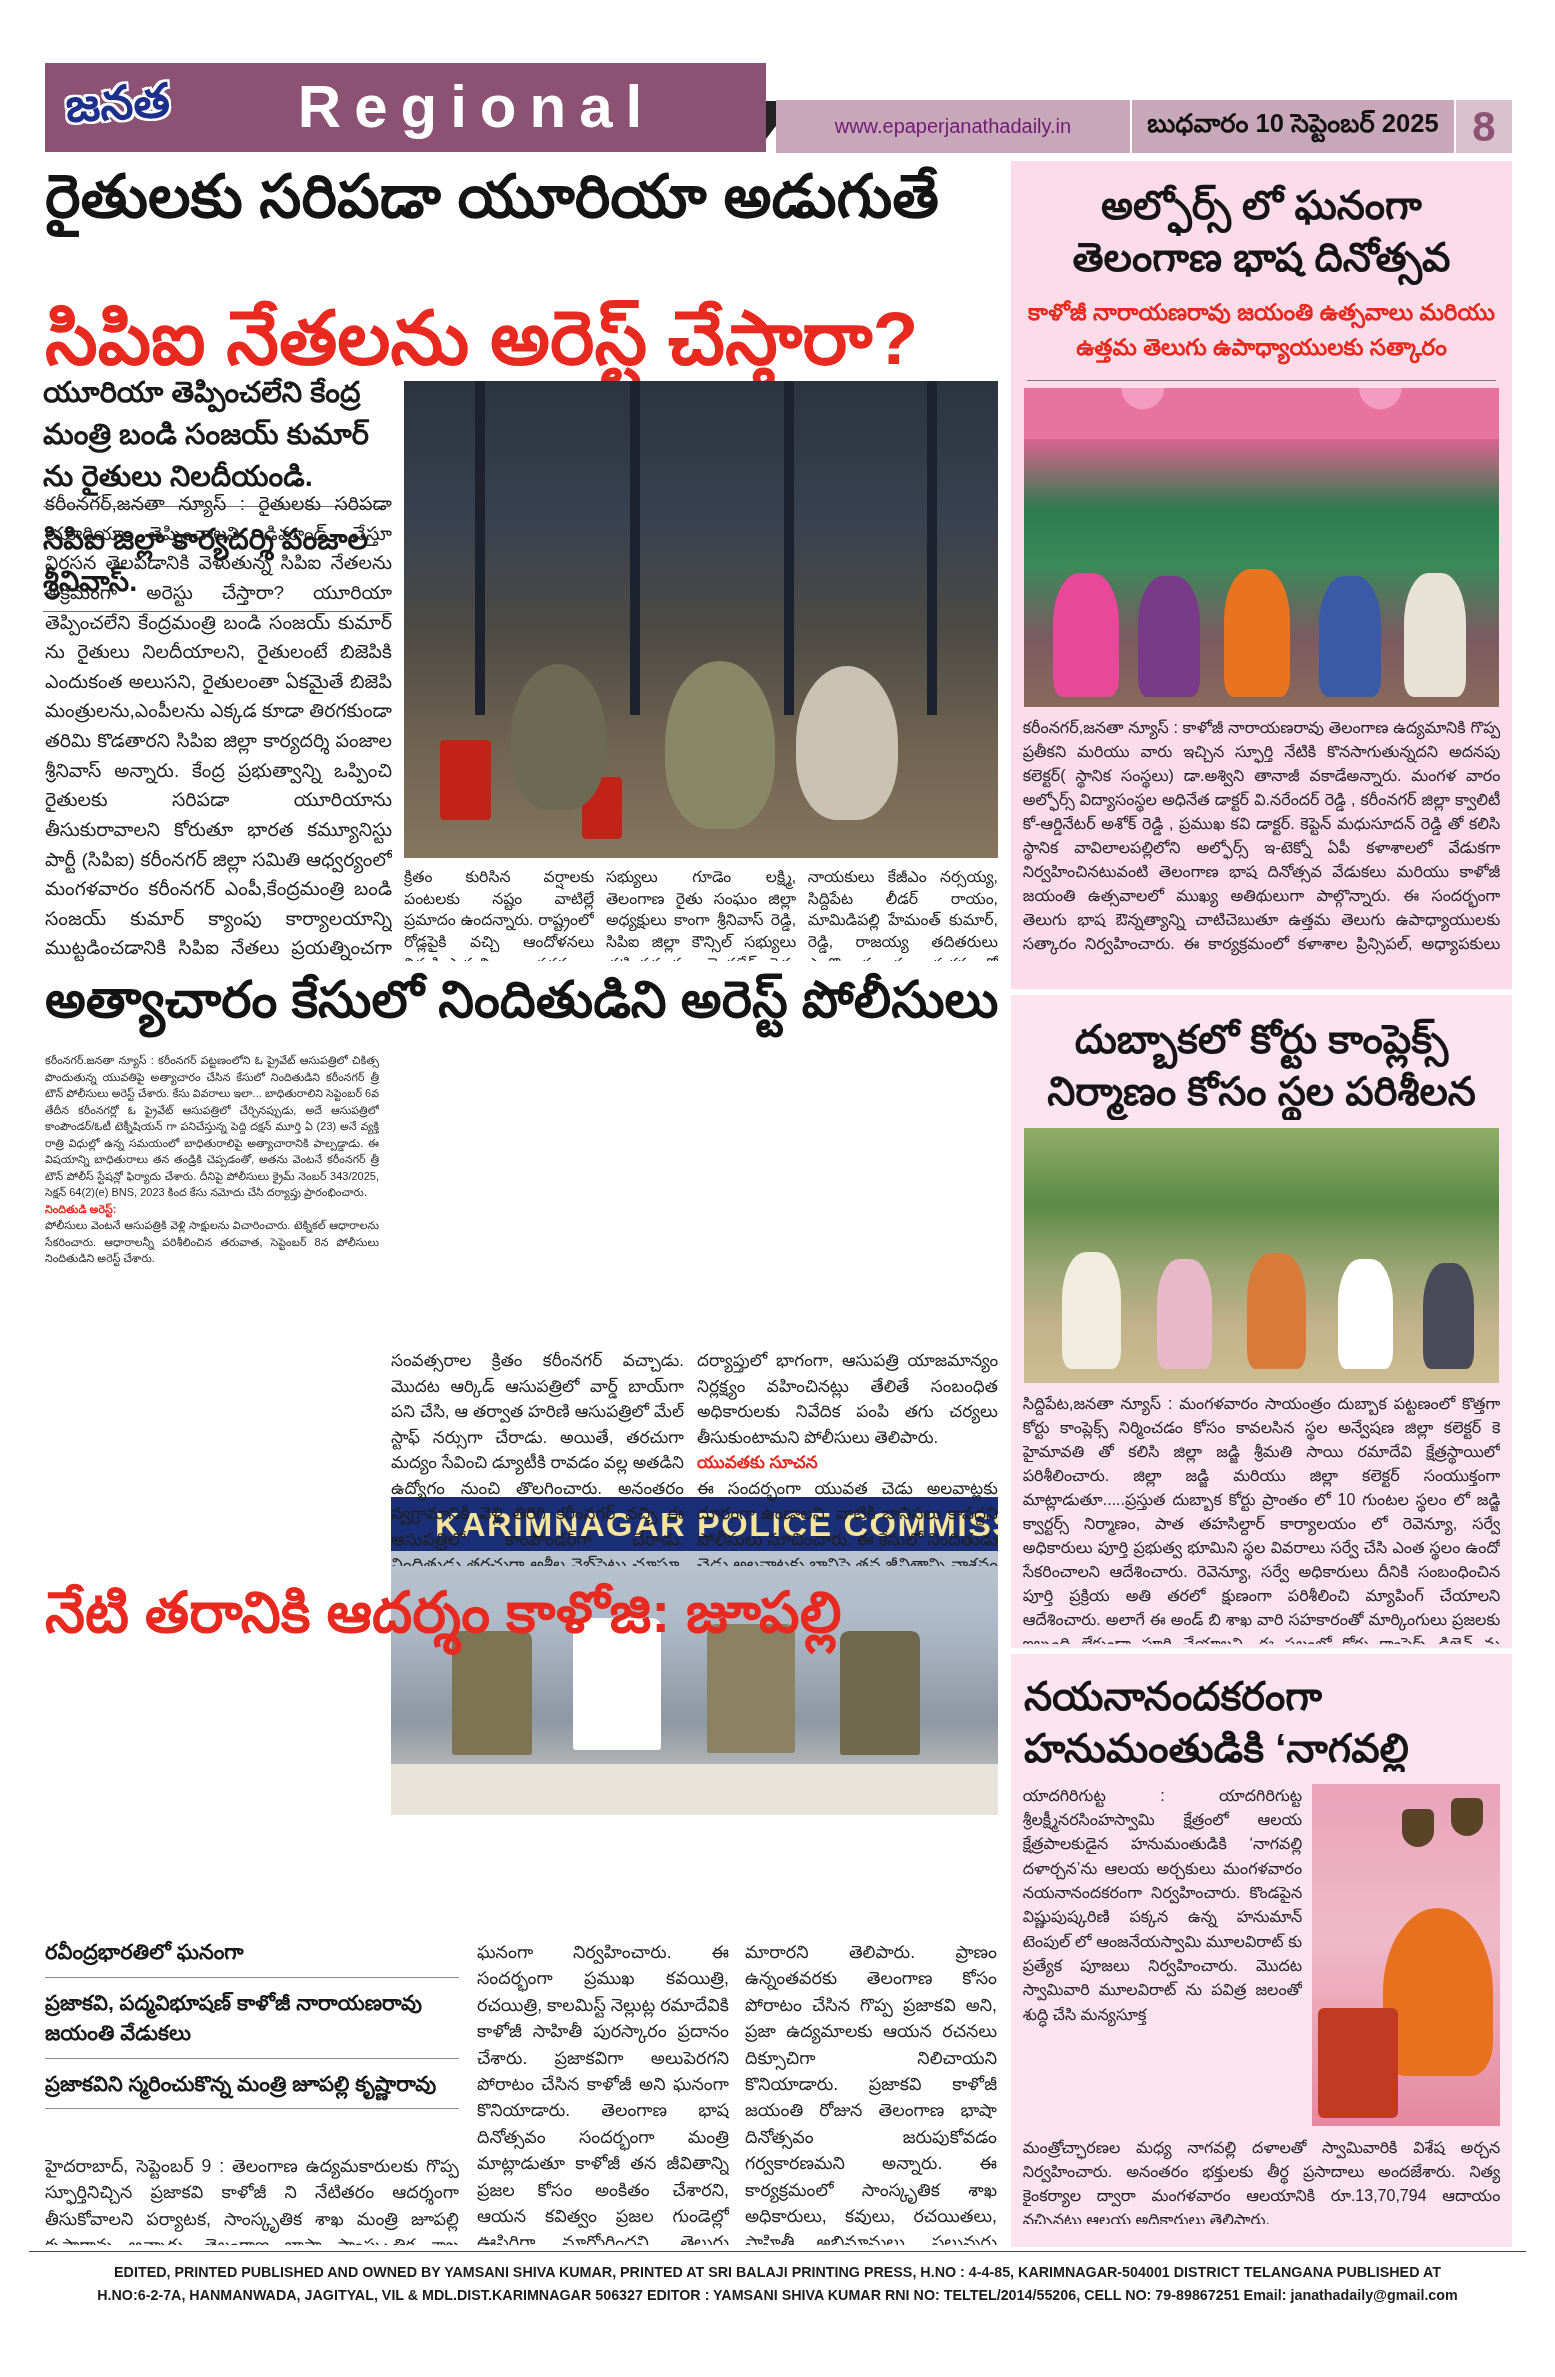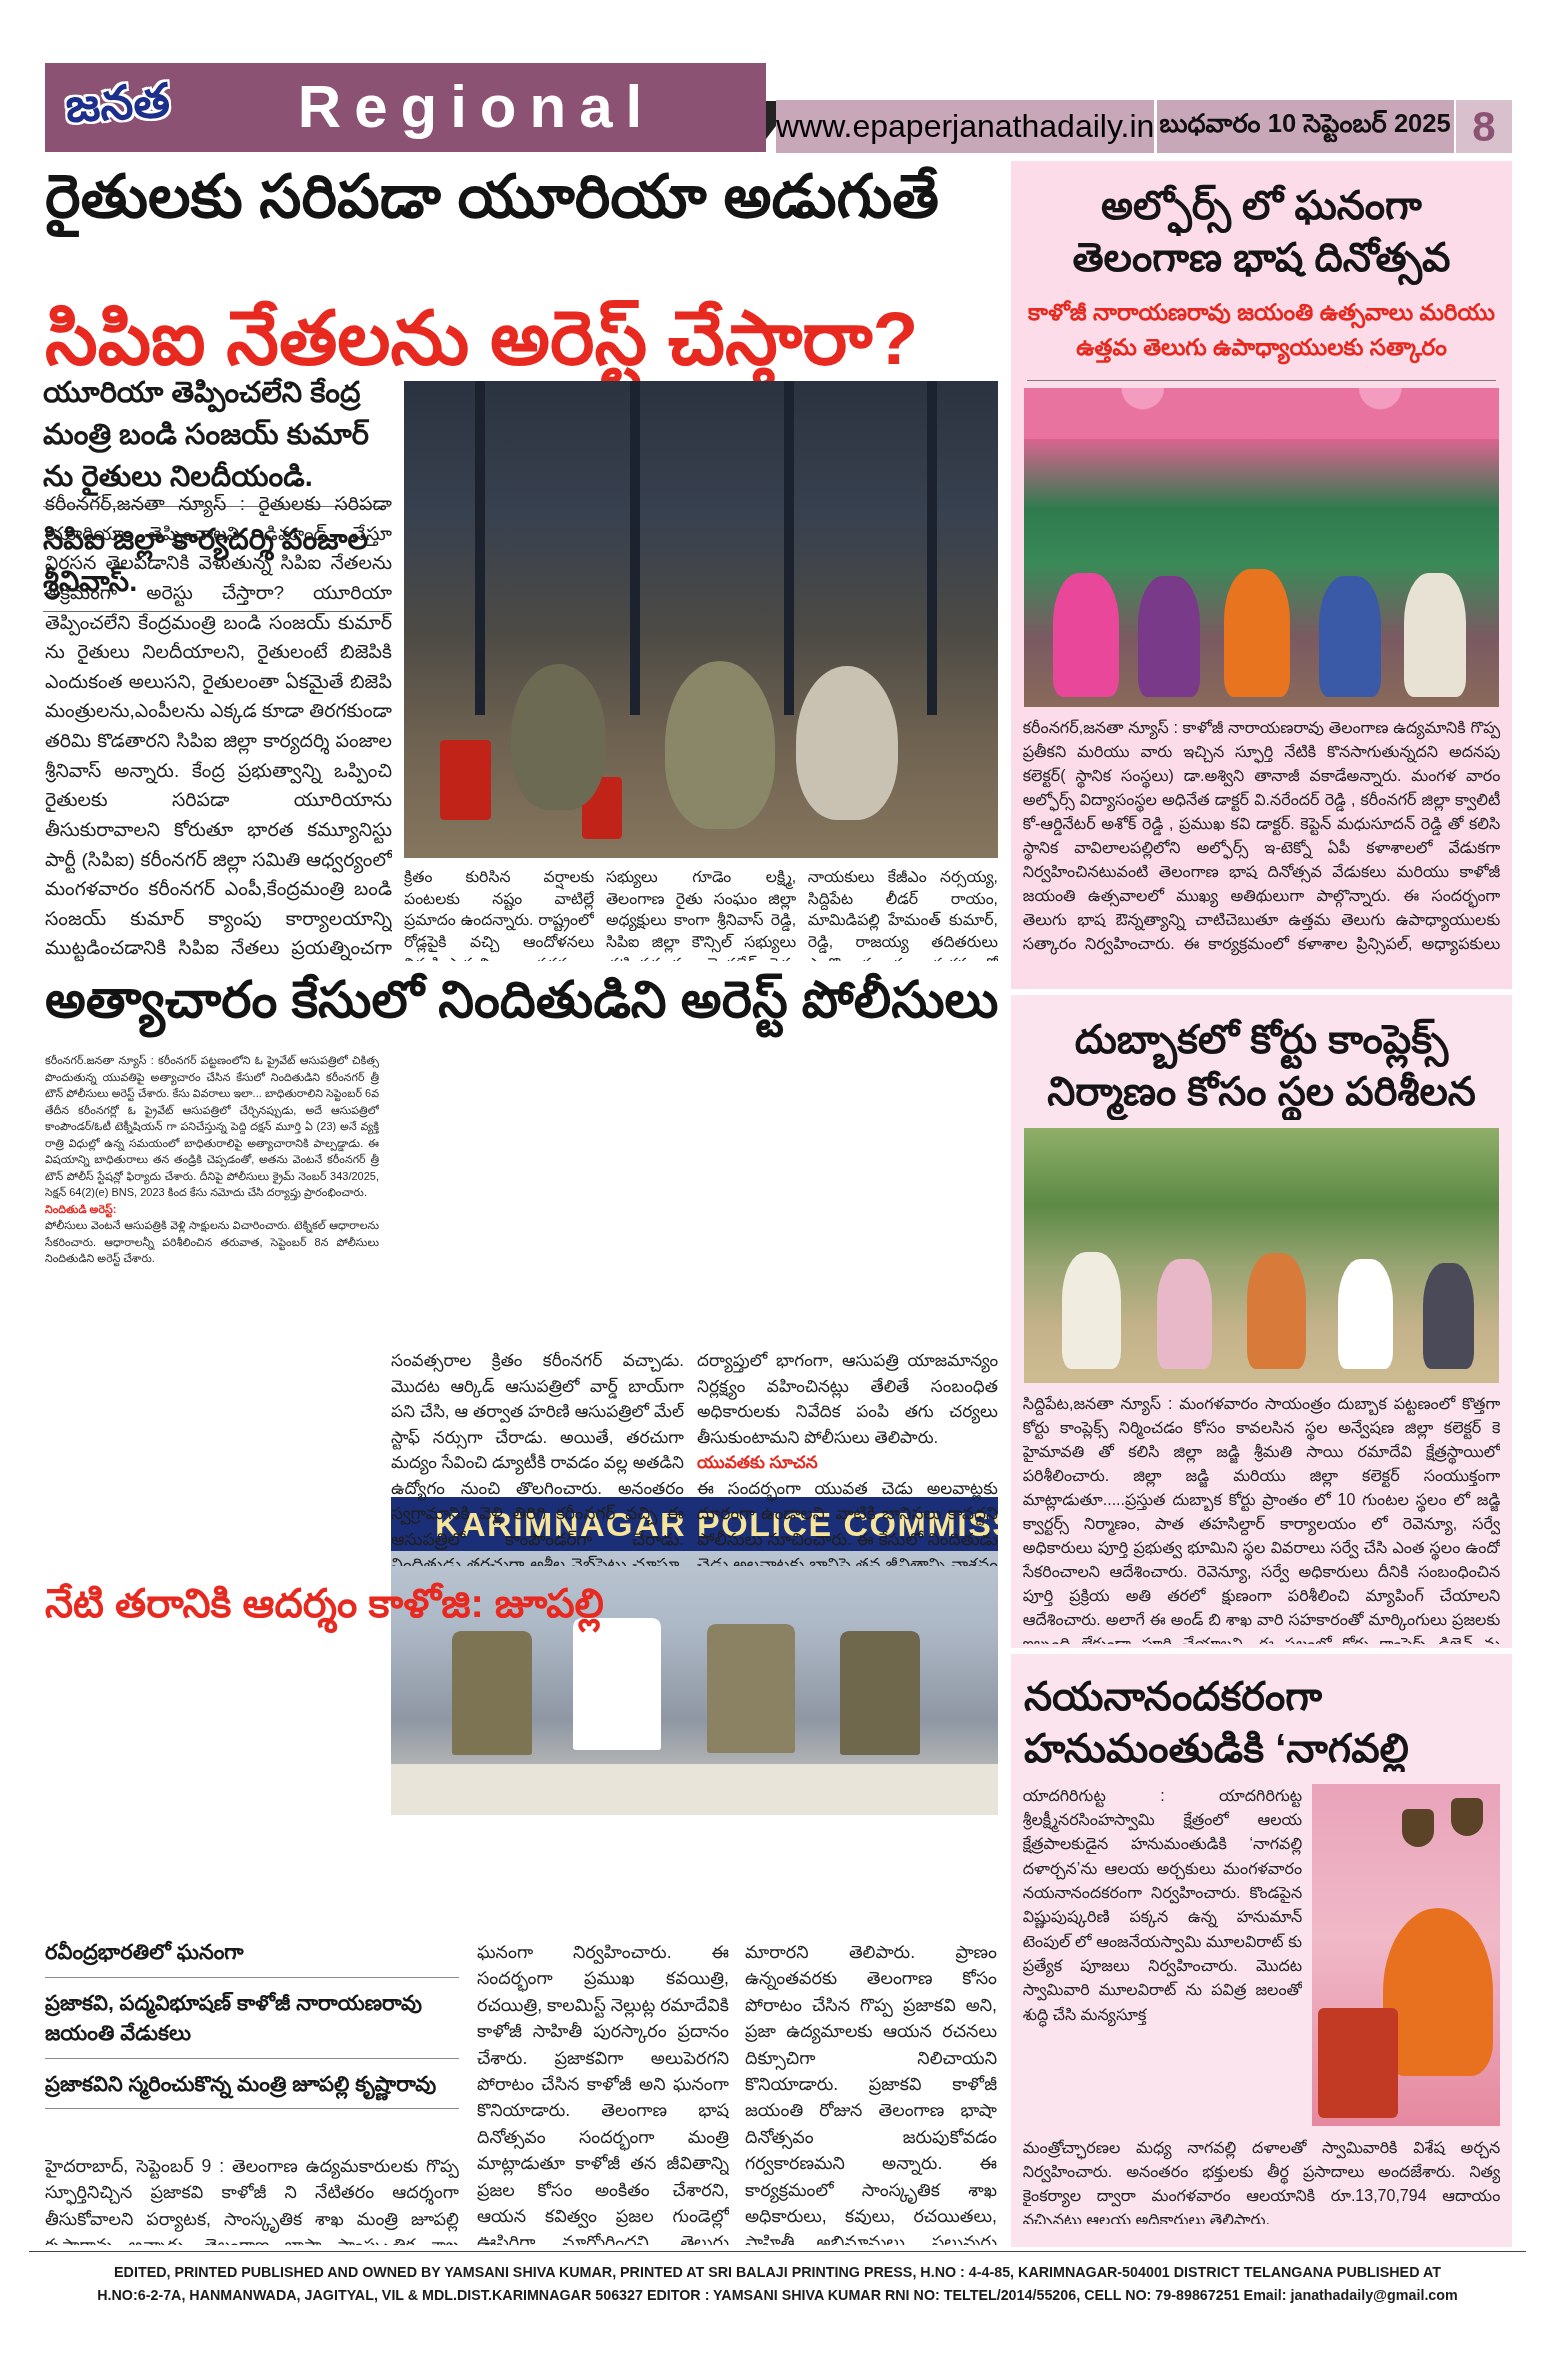--- a/index.html
+++ b/index.html
@@ -8,21 +8,21 @@
   .abs{position:absolute;}
   
   .masthead{left:45px;top:63px;width:721px;height:89px;background:#8c5273;}
   .logo{position:absolute;left:20.5px;top:11.7px;font-size:47px;font-weight:800;color:#1c2f8a;
         transform:rotate(-3deg);
         text-shadow:-2.2px -2.2px 0 #fff,2.2px -2.2px 0 #fff,-2.2px 2.2px 0 #fff,2.2px 2.2px 0 #fff,0 2.2px 0 #fff,0 -2.2px 0 #fff;}
   .regional{position:absolute;left:157px;top:8.8px;width:549px;text-align:center;font-size:60px;
         font-weight:800;color:#ffffff;letter-spacing:13px;white-space:nowrap;overflow:hidden;}
   .fold{left:766px;top:101px;width:0;height:0;border-top:38px solid #232323;border-right:29px solid transparent;}
   .headerbar{left:776px;top:100px;width:736px;height:53px;background:#c8a7b9;display:flex;align-items:stretch;}
-  .hb-url{flex:1.1;display:flex;align-items:center;justify-content:center;font-size:32px;color:#000000;}
+  .hb-url{flex:1.1;display:flex;align-items:center;justify-content:center;font-size:20px;color:#701a75;}
   .hb-date{flex:1;display:flex;align-items:center;justify-content:center;font-size:25.6px;font-weight:700;color:#111;}
   .vline{width:2.2px;background:#ffffff;}
   .hb-page{width:56px;display:flex;align-items:center;justify-content:center;font-size:42px;font-weight:800;
         color:#8c5273;background:#d9c0cd;}
   
   .hl{font-weight:800;color:#141414;white-space:nowrap;overflow:hidden;line-height:1.1;}
   .hl-red{color:#e8291f;}
   .body-txt{text-align:justify;overflow:hidden;color:#1f1f1f;}
   .redsub{color:#e8291f;font-weight:700;}
   .stand-item{font-weight:700;color:#1a1a1a;line-height:1.45;padding:4.4px 0 8.8px;border-bottom:1.5px solid #6b6b6b;margin-bottom:5.9px;}
@@ -43,21 +43,21 @@
   .crime-hl{left:45px;top:972px;width:953px;height:73px;font-size:51px;}
   .crime-col1{left:45px;top:1052px;width:334px;height:514px;font-size:11px;line-height:1.5;}
   .crime-photo{left:391px;top:1020px;width:607px;height:318px;background:linear-gradient(180deg,#c3cdd9 0%,#aeb9c7 40%,#8e97a3 70%,#d8d2c6 100%);}
   .cp-banner{position:absolute;left:0;top:0;width:100%;height:54px;background:#1b2e78;color:#f5e49a;
       font-size:34px;font-weight:800;display:flex;align-items:center;padding-left:44px;white-space:nowrap;overflow:hidden;letter-spacing:1.5px;}
   .cp-officer{position:absolute;border-radius:8.8px 8.8px 2.9px 2.9px;}
   .cp-table{position:absolute;left:0;bottom:0;width:100%;height:51px;background:#e8e4da;}
   .crime-col2{left:391px;top:1348px;width:293px;height:218px;font-size:17px;line-height:1.5;}
   .crime-col3{left:697px;top:1348px;width:301px;height:218px;font-size:17px;line-height:1.5;}
   
-  .kaloji-hl{left:45px;top:1581px;width:953px;height:82px;font-size:40px;}
+  .kaloji-hl{left:45px;top:1581px;width:953px;height:82px;font-size:57px;}
   .kaloji-stand{left:45px;top:1933px;width:414px;font-size:21px;}
   .kaloji-stand .stand-item{border-bottom-color:#8a8a8a;}
   .kaloji-col1{left:45px;top:2153px;width:414px;height:92px;font-size:17.6px;line-height:1.5;}
   .kaloji-col2{left:477px;top:1939px;width:252px;height:306px;font-size:17.6px;line-height:1.5;}
   .kaloji-col3{left:745px;top:1939px;width:252px;height:306px;font-size:17.6px;line-height:1.5;}
   
   .pinkblock{width:501px;background:#fbe0ea;}
   .pb1{left:1011px;top:161px;height:828px;background:#fbdce8;}
   .pb2{left:1011px;top:995px;height:653px;background:#fbe4ee;}
   .pb3{left:1011px;top:1654px;height:593px;background:#fbe4ee;}

